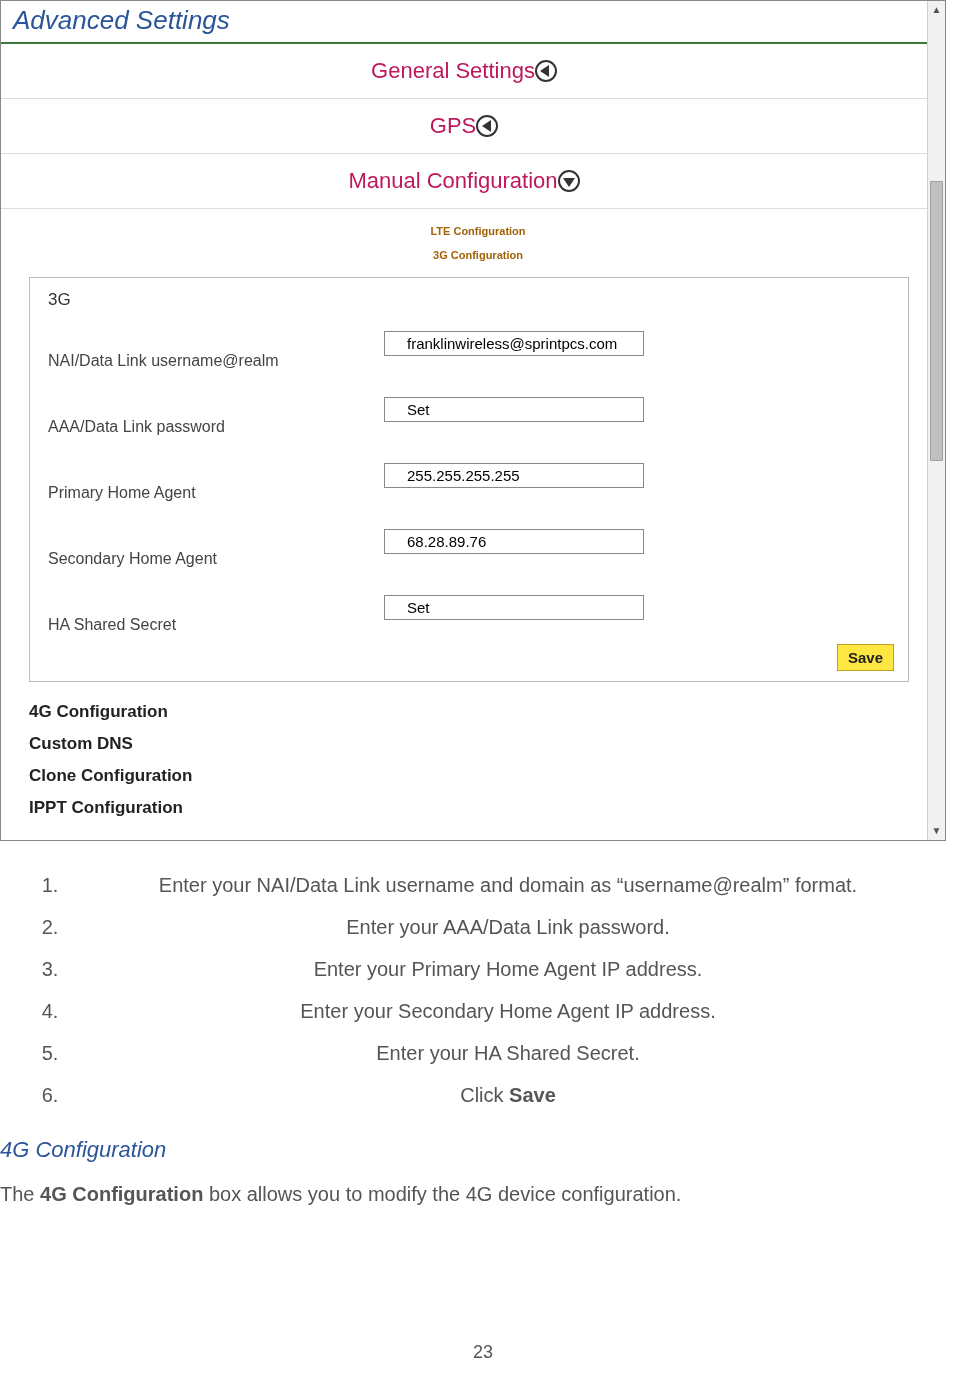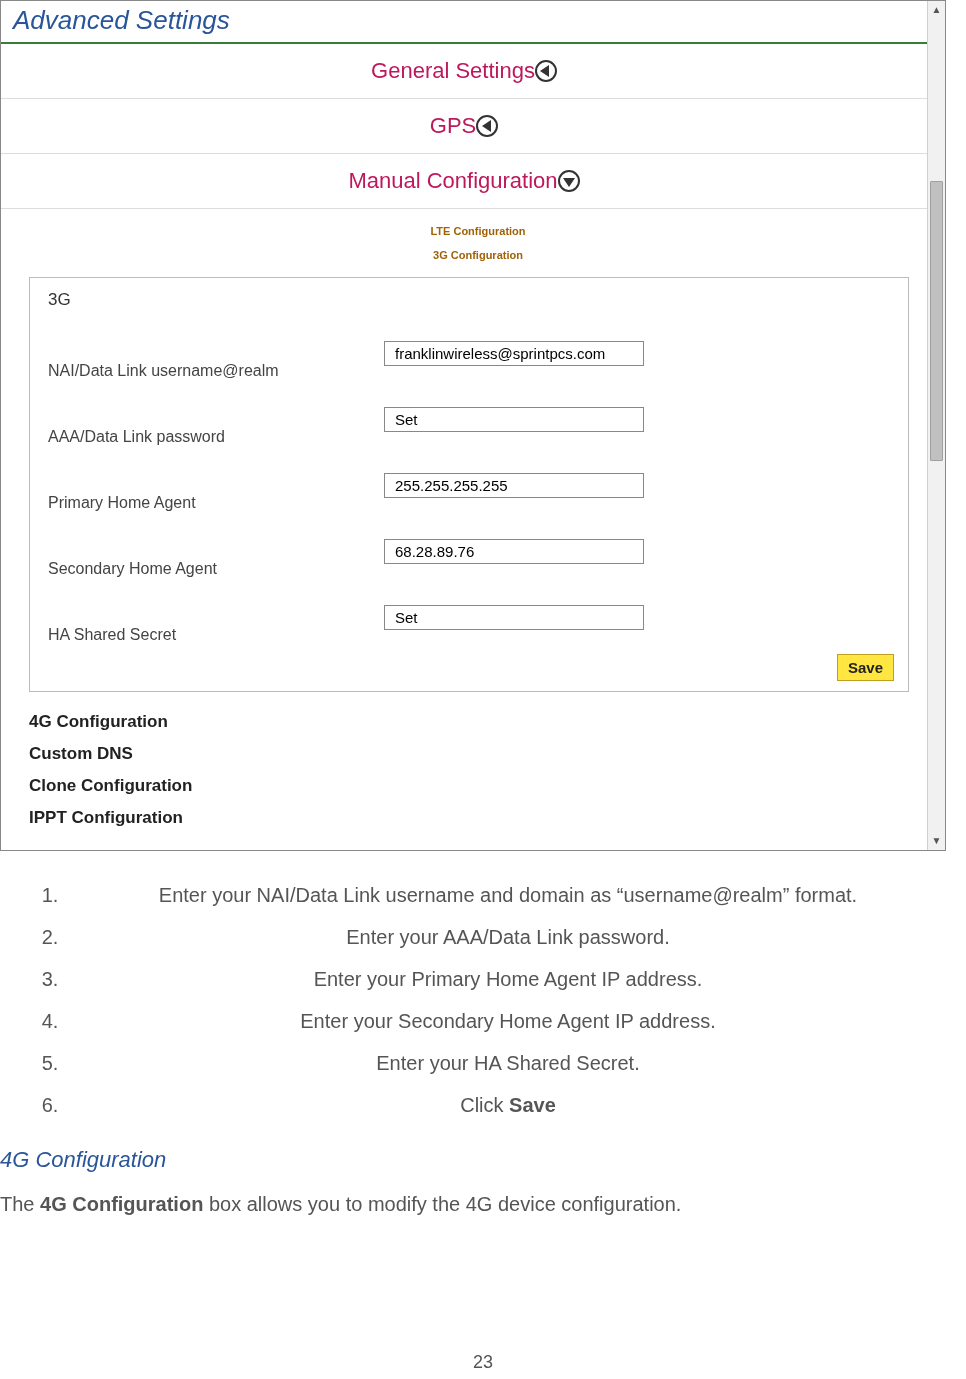--- a/index.html
+++ b/index.html
@@ -104,39 +104,39 @@
       text-align: center;
     }
     .form-box {
       border: 1px solid #bbb;
       margin: 4px 18px 10px 28px;
       padding: 12px 14px 10px 14px;
     }
     .form-box-title {
       font-size: 17px;
       color: #333;
-      margin-bottom: 10px;
+      margin-bottom: 0;
       padding-left: 4px;
     }
     .form-row {
       display: flex;
       align-items: center;
       padding: 6px 0;
     }
     .form-row label {
       width: 340px;
       font-size: 16px;
       color: #444;
       padding-left: 4px;
       margin-top: 36px;
     }
     .form-row input {
       width: 260px;
       font-size: 15px;
-      padding: 3px 10px;
+      padding: 3px 22px;
       border: 1px solid #888;
       font-family: Arial, Helvetica, sans-serif;
     }
     .save-row {
       text-align: right;
       padding-top: 4px;
     }
     .save-btn {
       background: #ffe640;
       border: 1px solid #c0a020;

